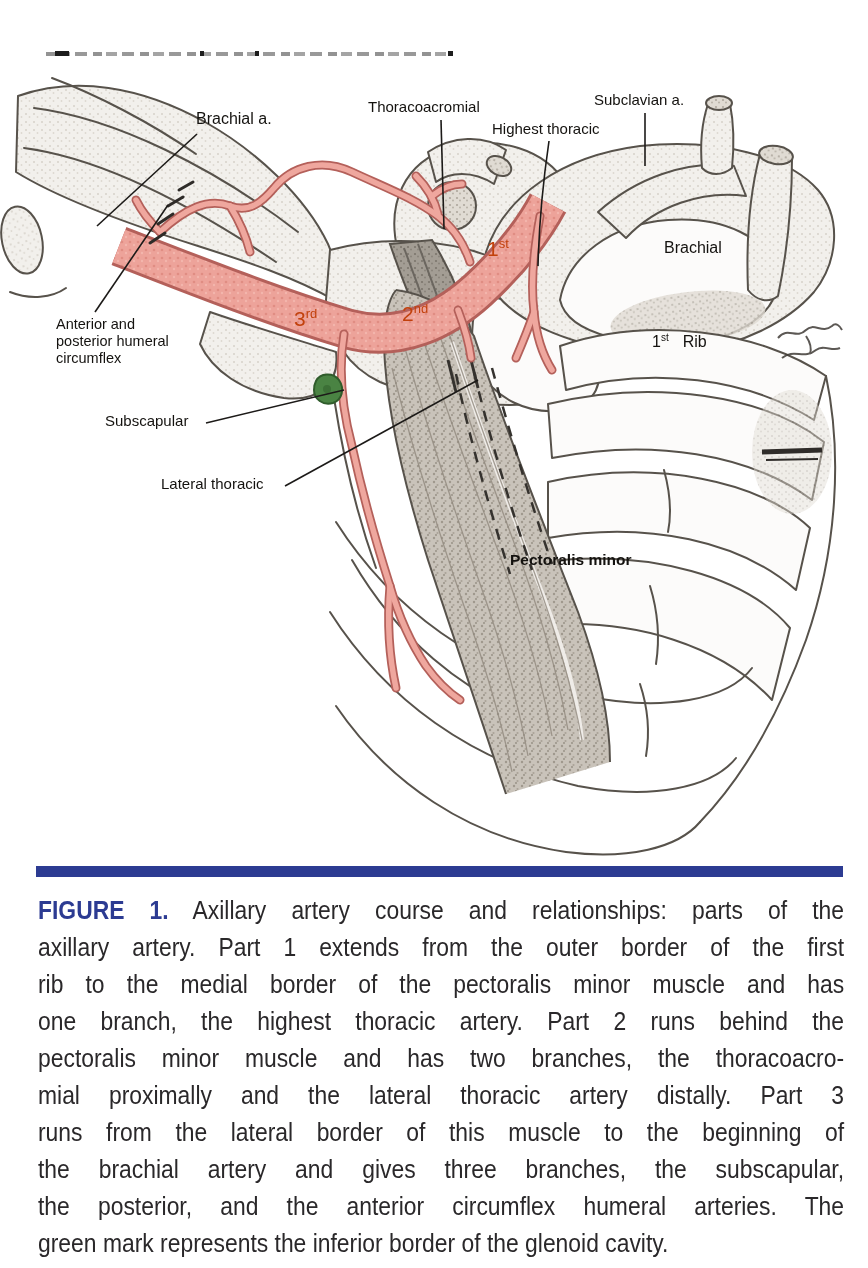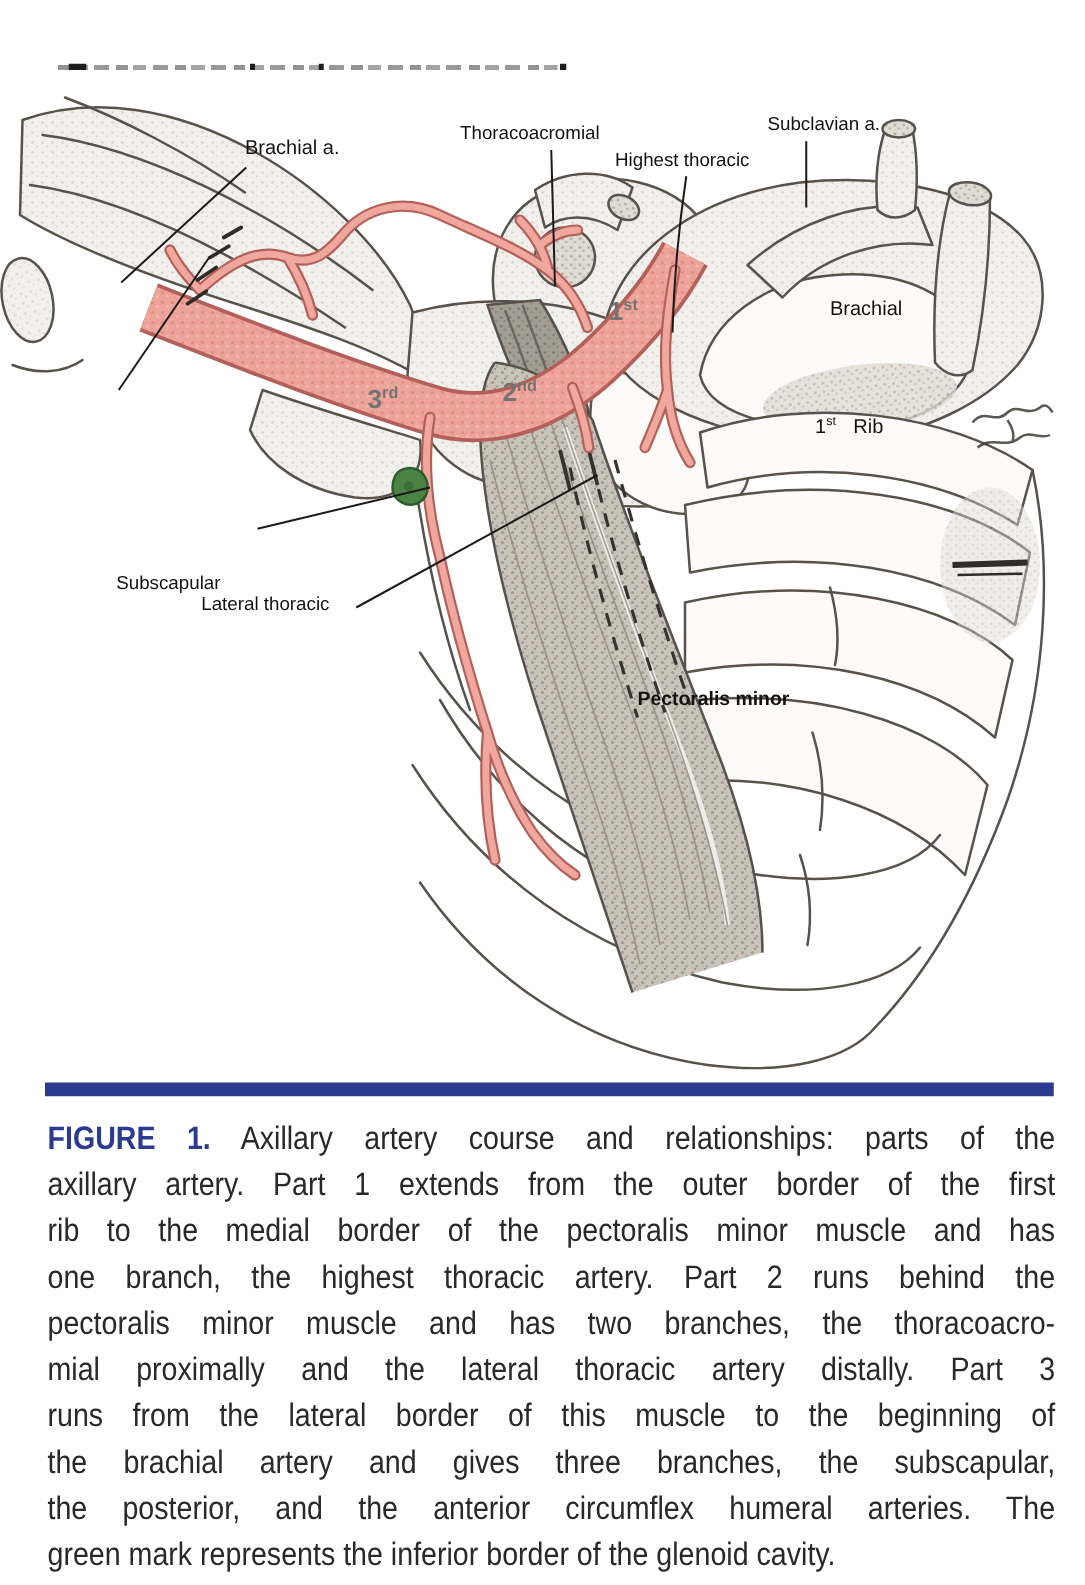--- a/index.html
+++ b/index.html
@@ -19,21 +19,21 @@
 
   .fig-label{
     position:absolute;color:#14120f;font-size:15px;line-height:1.18;z-index:5;
     font-family:"Liberation Sans", sans-serif;
   }
   .fig-label sup{font-size:10px;}
   .lbl-lg{font-size:16px;}
   .lbl-sm{font-size:14.5px;}
   .lbl-bold{font-weight:bold;font-size:15.5px;margin-left:44px;}
   .part-num{
-    position:absolute;font-weight:bold;font-size:21px;color:#737373;z-index:5;
+    position:absolute;font-weight:normal;font-size:21px;color:#c2410c;z-index:5;
   }
   .part-num sup{font-size:13px;}
 
   .rule-bar{position:absolute;left:36px;top:866px;width:807px;height:11px;background:#2c3b92;}
 
   .caption{
     position:absolute;left:38px;top:892px;width:916px;
     transform:scaleX(0.88);transform-origin:0 0;
     font-size:26px;color:#2a282a;
   }
@@ -221,25 +221,30 @@
     <path d="M 441,120 L 444,229"></path>
     <path d="M 645,113 L 645,166"></path>
     <path d="M 549,141 C 543,182 539,224 538,266"></path>
     <path d="M 206,423 L 344,390"></path>
     <path d="M 285,486 L 478,380"></path>
   </g>
 </svg>
 
 <div class="fig-label lbl-lg" style="left:156px;top:110px;margin-left:40px;"><span>Brachial a.</span></div>
 <div class="fig-label" style="left:368px;top:98px;"><span>Thoracoacromial</span></div>
-<div class="fig-label" style="left:594px;top:91px;margin-left:20px;"><span>Subclavian a.</span></div>
+<div class="fig-label" style="left:594px;top:91px;"><span>Subclavian a.</span></div>
 <div class="fig-label" style="left:492px;top:120px;"><span>Highest thoracic</span></div>
 <div class="fig-label lbl-lg" style="left:664px;top:239px;"><span>Brachial</span></div>
 <div class="fig-label lbl-lg" style="left:652px;top:332px;"><span>1</span><sup>st</sup><span style="margin-left:14px;">Rib</span></div>
-<div class="fig-label" style="left:93px;top:412px;margin-top:46px;"><span>Subscapular</span></div>
+<div class="fig-label lbl-sm" style="left:56px;top:316px;width:140px;">
+  <div>Anterior and</div>
+  <div>posterior humeral</div>
+  <div>circumflex</div>
+</div>
+<div class="fig-label" style="left:105px;top:412px;"><span>Subscapular</span></div>
 <div class="fig-label" style="left:161px;top:475px;"><span>Lateral thoracic</span></div>
 <div class="fig-label lbl-bold" style="left:466px;top:551px;"><span>Pectoralis minor</span></div>
 
 <div class="part-num" style="left:487px;top:236px;"><span>1</span><sup>st</sup></div>
 <div class="part-num" style="left:402px;top:301px;"><span>2</span><sup>nd</sup></div>
 <div class="part-num" style="left:294px;top:306px;"><span>3</span><sup>rd</sup></div>
 </div>
 
 <div class="rule-bar"></div>
 

